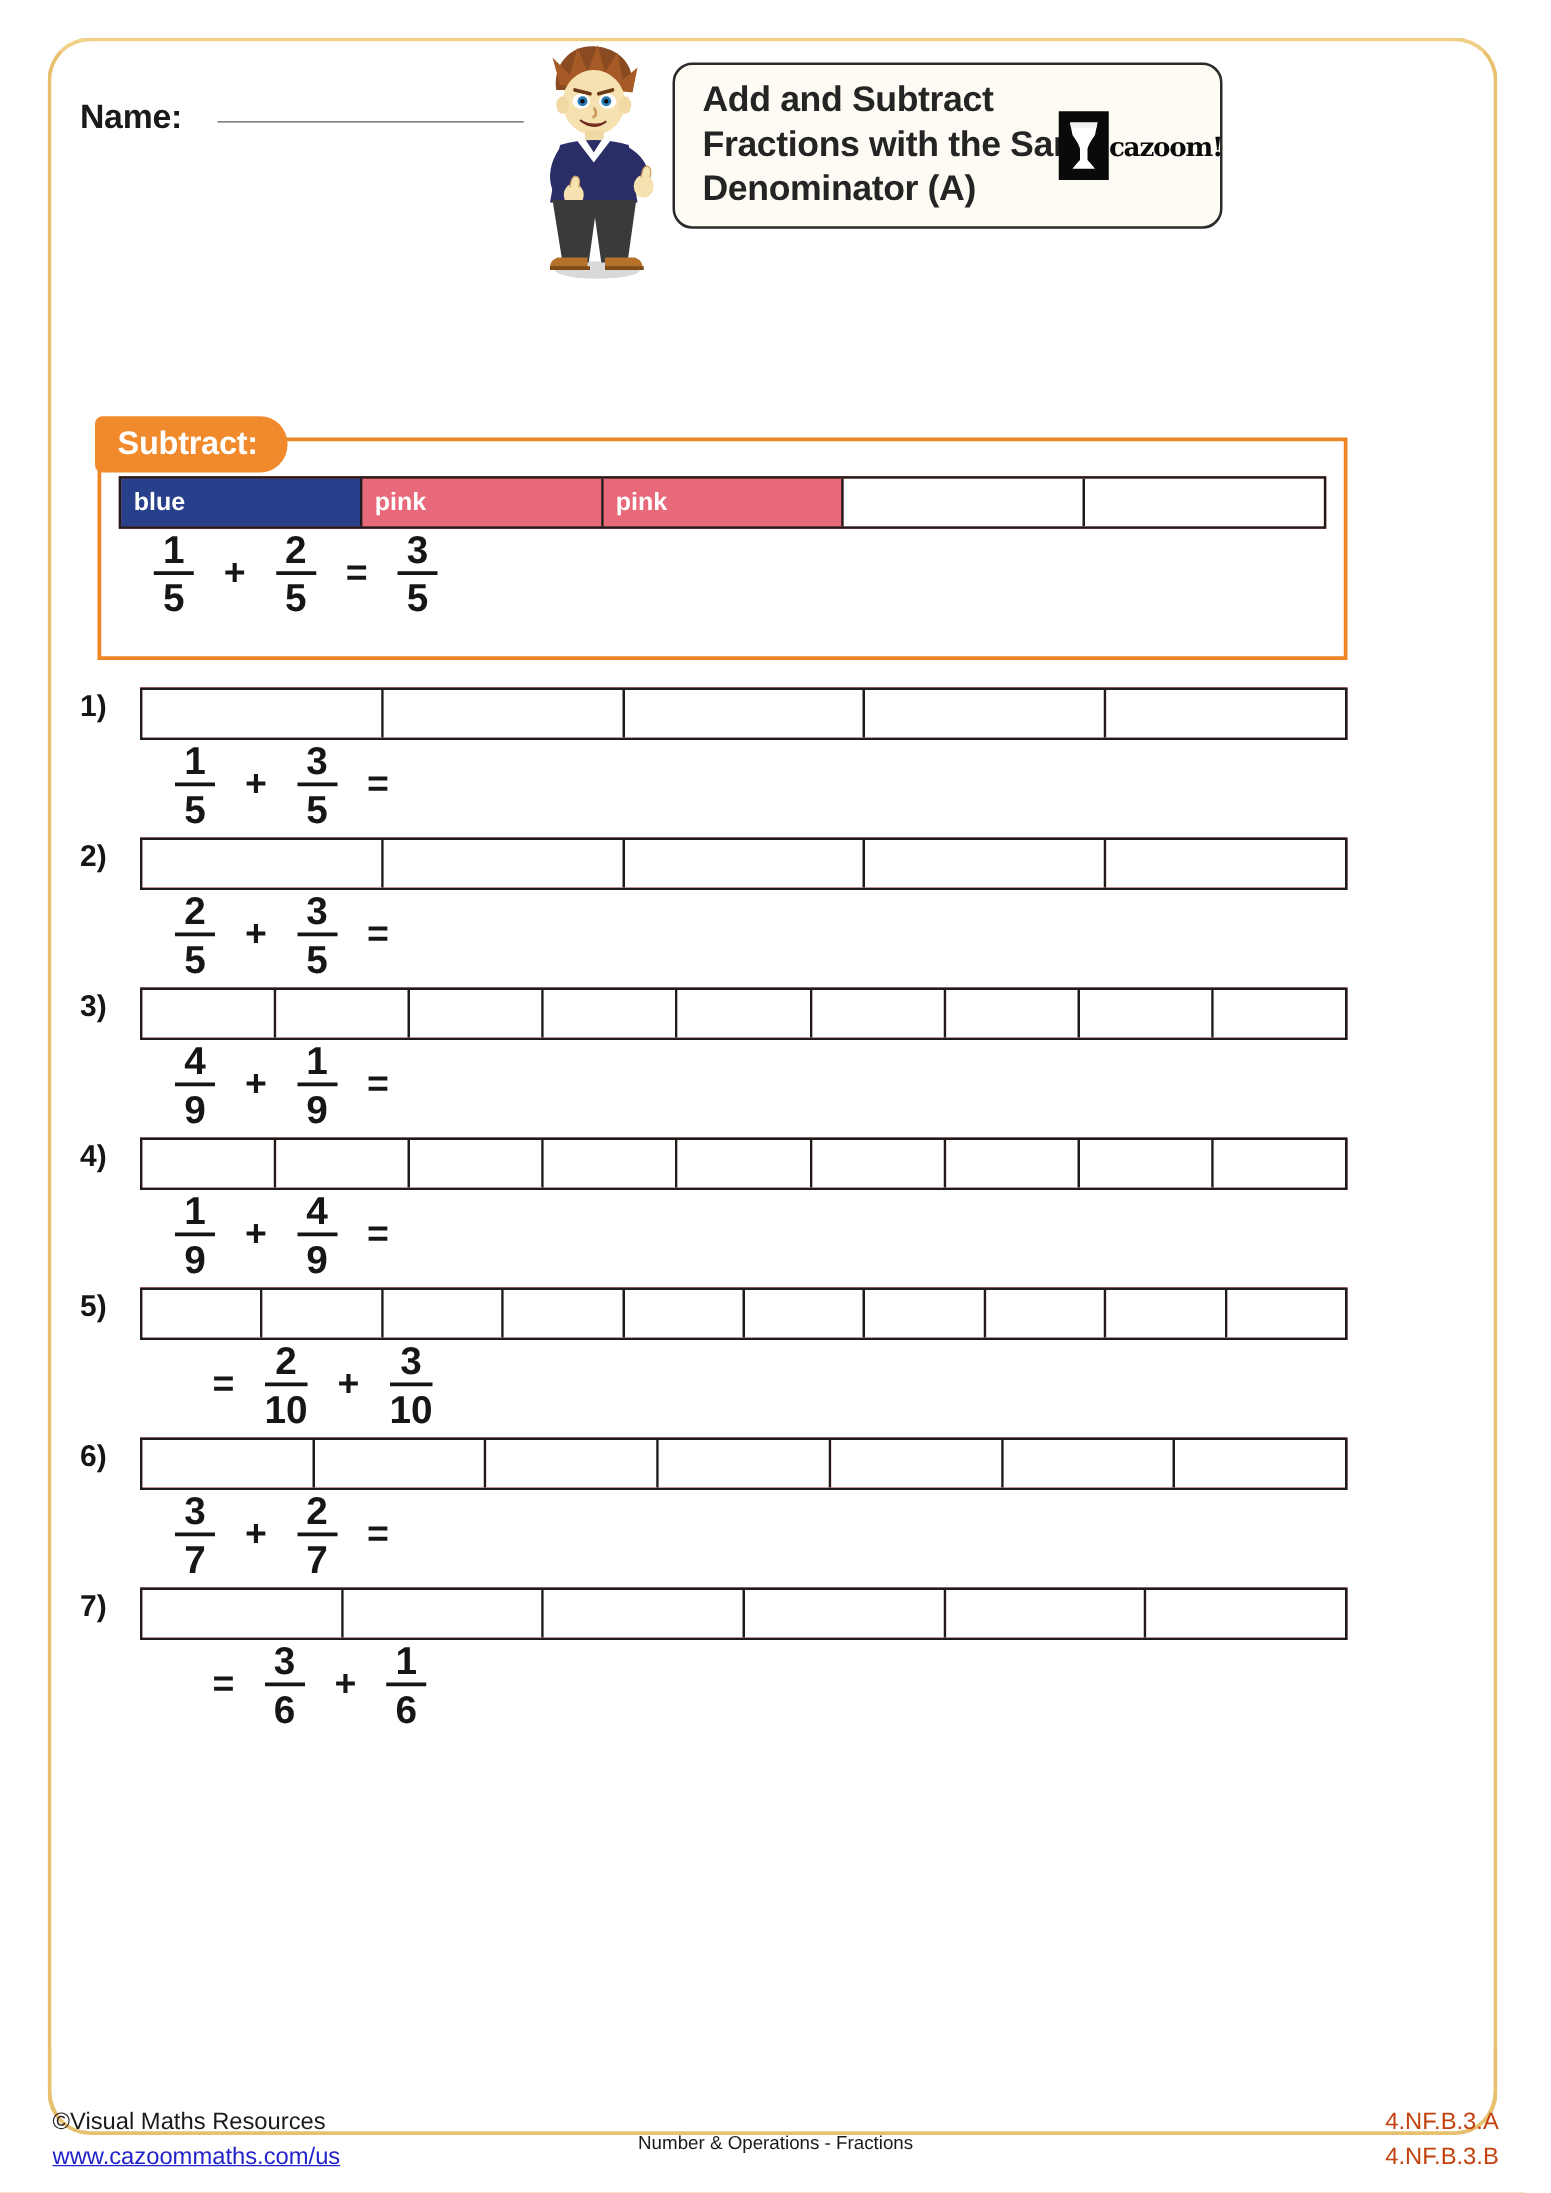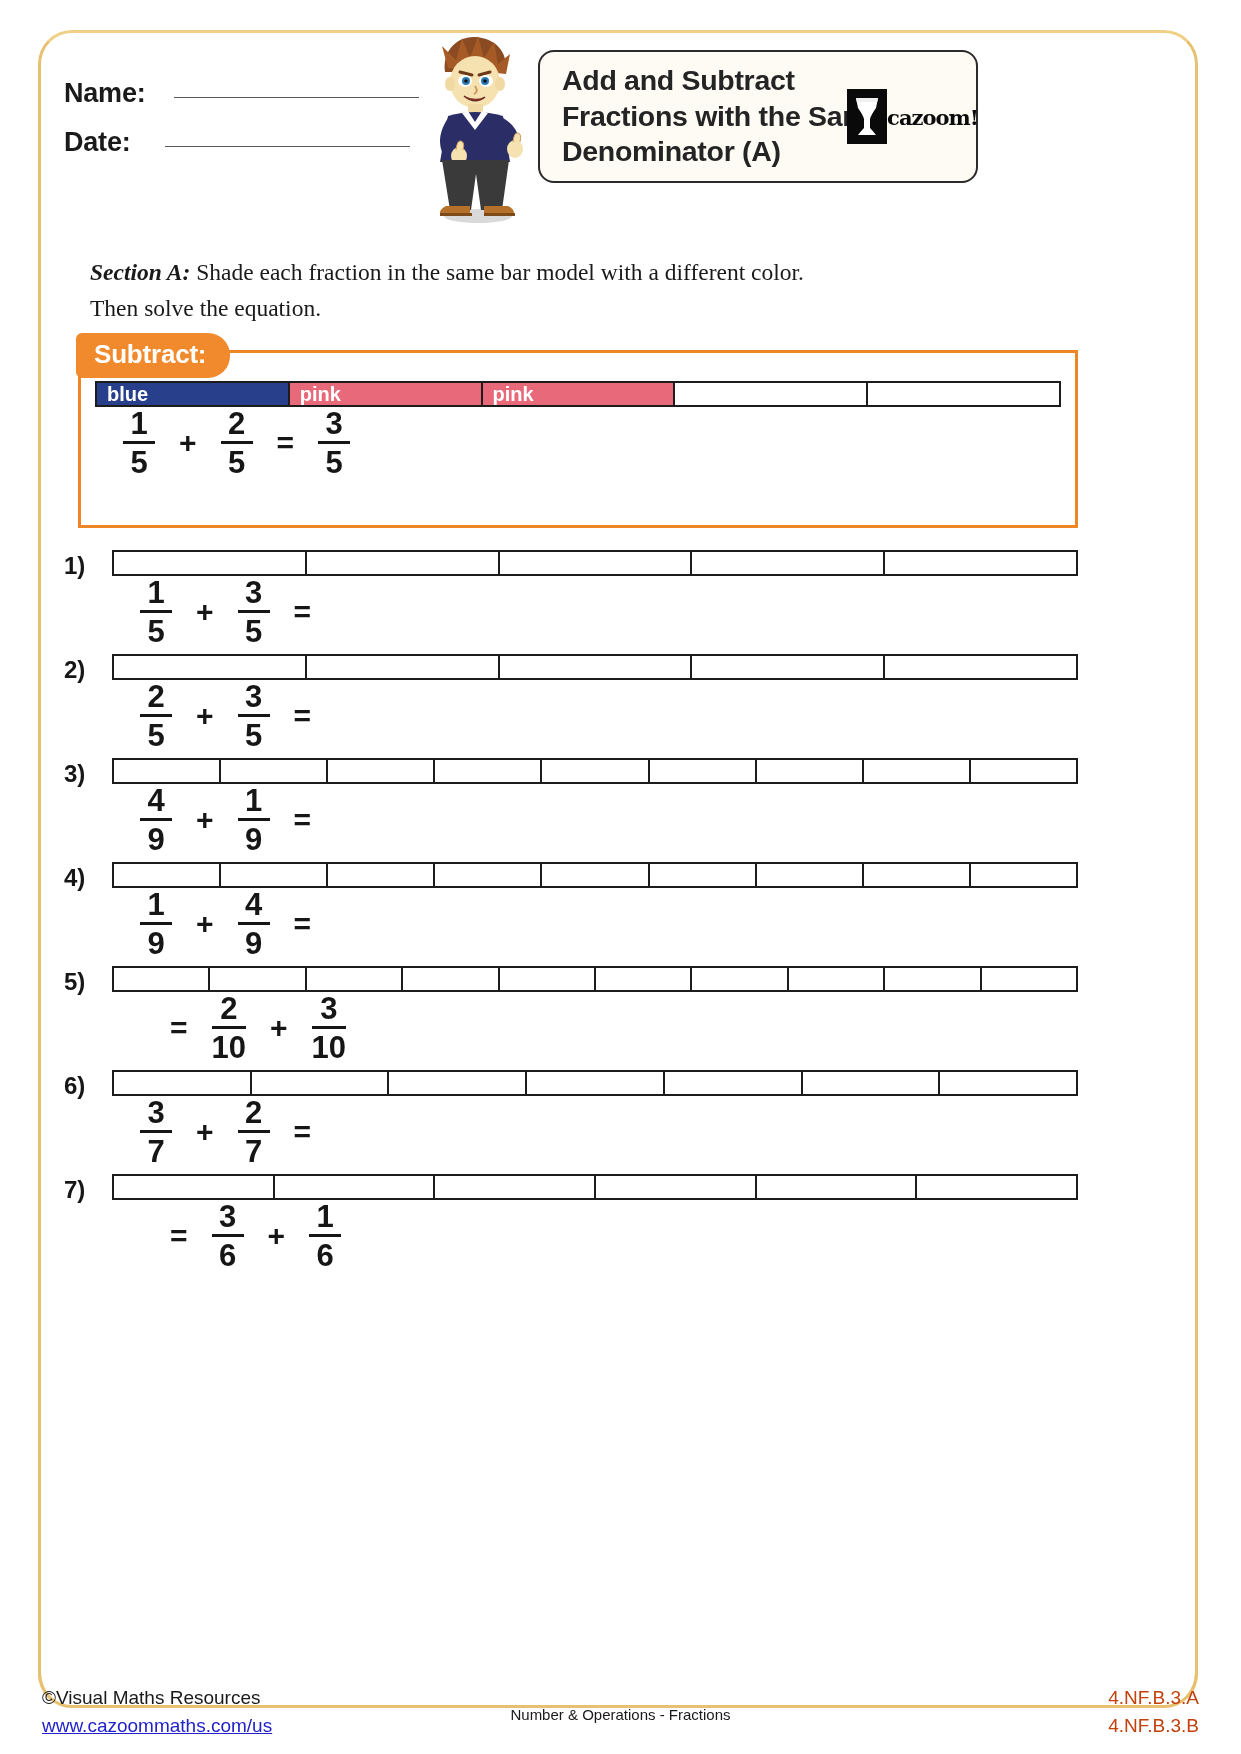--- a/index.html
+++ b/index.html
@@ -113,21 +113,21 @@
     border-radius:6px 22px 22px 6px;
     z-index:3;
     letter-spacing:-0.2px;
   }
   #example-box-inner { position:absolute; left:14px; top:28px; right:14px; }
 
   
   .bar {
     display:flex;
     border:2.5px solid #1c1c1c;
-    height:26px;
+    height:42px;
     background:#ef4444;
   }
   .cell {
     flex:1 1 0;
     border-right:2.5px solid #1c1c1c;
     display:flex; align-items:center;
     color:#ffffff; font-size:20px; font-weight:bold;
     padding-left:10px;
   }
   .cell:last-child { border-right:none; }
@@ -198,24 +198,20 @@
   <div id="frame-border"></div>
   <div id="frame-bottom-cap"></div>
 
   <div id="header">
 
     <div class="nd-row" id="row-name">
       <span class="nd-label">Name:</span>
       <span class="nd-rule"></span>
     </div>
 
-    <div class="nd-row" id="row-date">
-      <span class="nd-label">Date:</span>
-      <span class="nd-rule"></span>
-    </div>
 
     <div id="boy">
       <svg viewBox="0 0 115 190" width="115" height="190">
         <ellipse cx="60" cy="182" rx="34" ry="7" fill="#d9d9d9"></ellipse>
 
         <path d="M27 38 C24 16 40 2 57 3 C76 4 90 16 88 38 Z" fill="#8a4a22"></path>
 
         <path d="M30 34 L24 12 L38 26 L44 4 L52 24 L60 2 L66 24 L76 8 L80 30 L92 20 L88 40 Z" fill="#a65a26"></path>
 
         <ellipse cx="57" cy="48" rx="25" ry="26" fill="#f6e2b0"></ellipse>
@@ -269,26 +265,20 @@
           <svg viewBox="0 0 40 44" width="40" height="44">
             <path d="M9 3 L31 3 L29 13 Q24 20 23 24 L23 33 Q26 36 29 40 L11 40 Q14 36 17 33 L17 24 Q16 20 11 13 Z" fill="#ffffff"></path>
             <path d="M9 3 L31 3 L30.2 7 L9.8 7 Z" fill="#f0f0f0"></path>
           </svg>
         </div>
         <div id="logo-word">cazoom!</div>
       </div>
     </div>
   </div>
 
-  <div id="instructions">
-    <div>
-      <b>Section A:</b><span> Shade each fraction in the same bar model with a different color.</span>
-    </div>
-    <div>Then solve the equation.</div>
-  </div>
 
   <div id="example-tab">Subtract:</div>
   <div id="example-box">
     <div id="example-box-inner">
       <div class="bar" id="example-bar">
           <div class="cell blue">blue</div>
           <div class="cell pink">pink</div>
           <div class="cell pink">pink</div>
           <div class="cell white"></div>
           <div class="cell white"></div>

